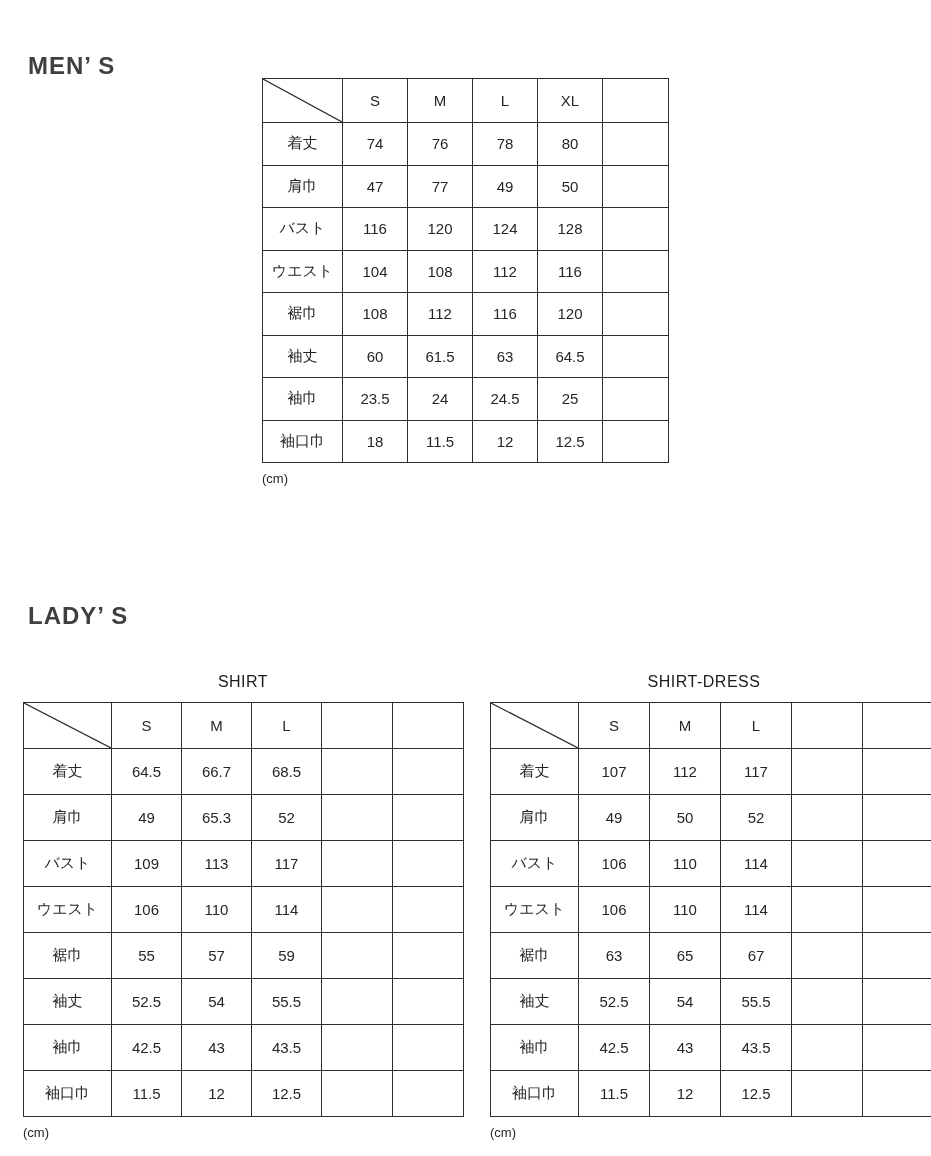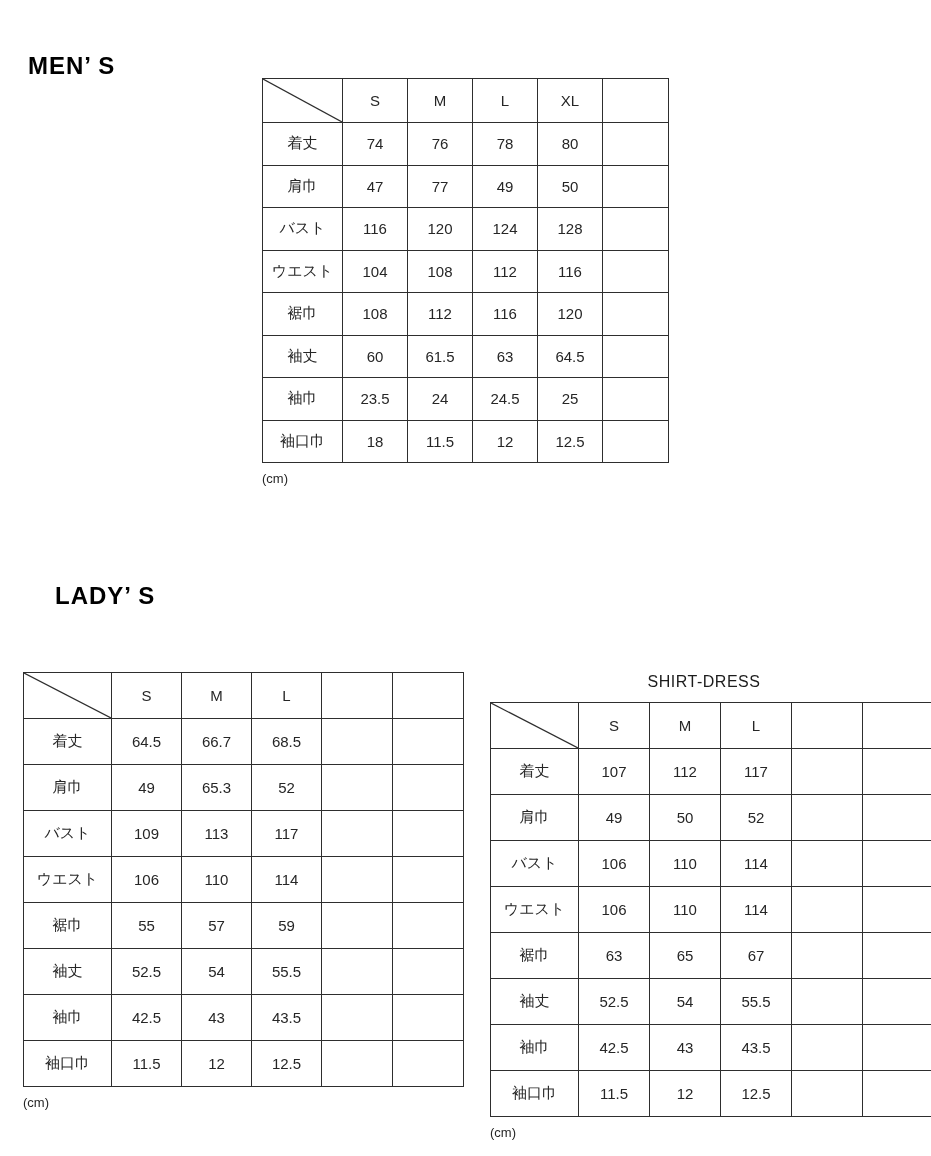--- a/index.html
+++ b/index.html
@@ -9,25 +9,25 @@
     width:931px; height:1156px;
     font-family:"Liberation Sans","DejaVu Sans",sans-serif;
     color:#262626;
     overflow:hidden;
   }
   .section-title {
     position:absolute;
     left:28px;
     font-size:24px;
     letter-spacing:1px;
-    color:#000000;
+    color:#404040;
     line-height:1.2;
   }
   #mens-title  { top:52px; }
-  #ladys-title { top:582px;margin-left:27px; }
+  #ladys-title { top:602px; }
 
   .table-block { position:absolute; }
   #mens-block        { left:262px; top:78px;  width:406px; }
   #shirt-block       { left:23px;  top:672px; width:440px; }
   #shirt-dress-block { left:473px; top:672px; width:445px;padding-left:17px; }
 
   .caption {
     text-align:center;
     font-size:16px;
     line-height:20px;
@@ -166,20 +166,21 @@
           <td></td>
         </tr>
       </tbody>
     </table>
   <div class="unit">(cm)</div>
 </div>
 
 <h1 class="section-title" id="ladys-title">LADY’ S</h1>
 
 <div class="table-block" id="shirt-block">
+  <div class="caption">SHIRT</div>
   <table>
     <colgroup>
       <col style="width:88px">
         <col style="width:70px">
         <col style="width:70px">
       <col style="width:70px">
         <col style="width:71px">
         <col style="width:71px">
     </colgroup>
   <thead>

